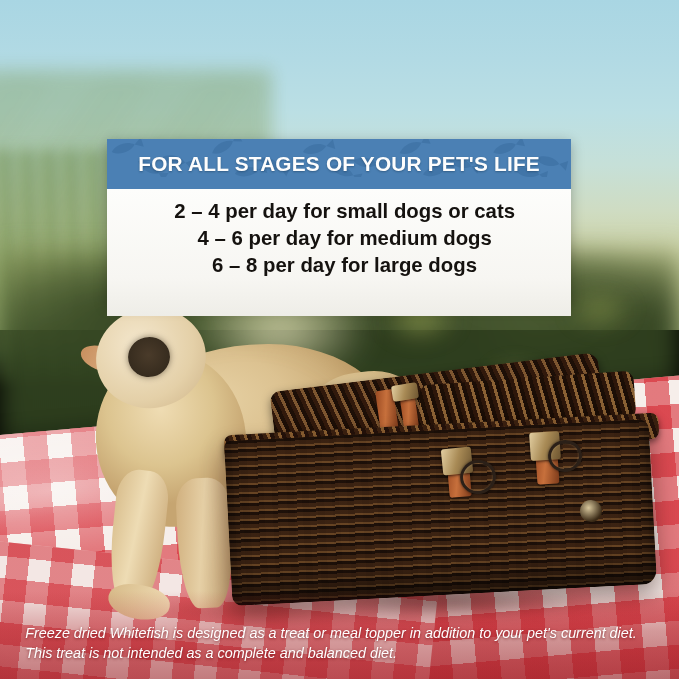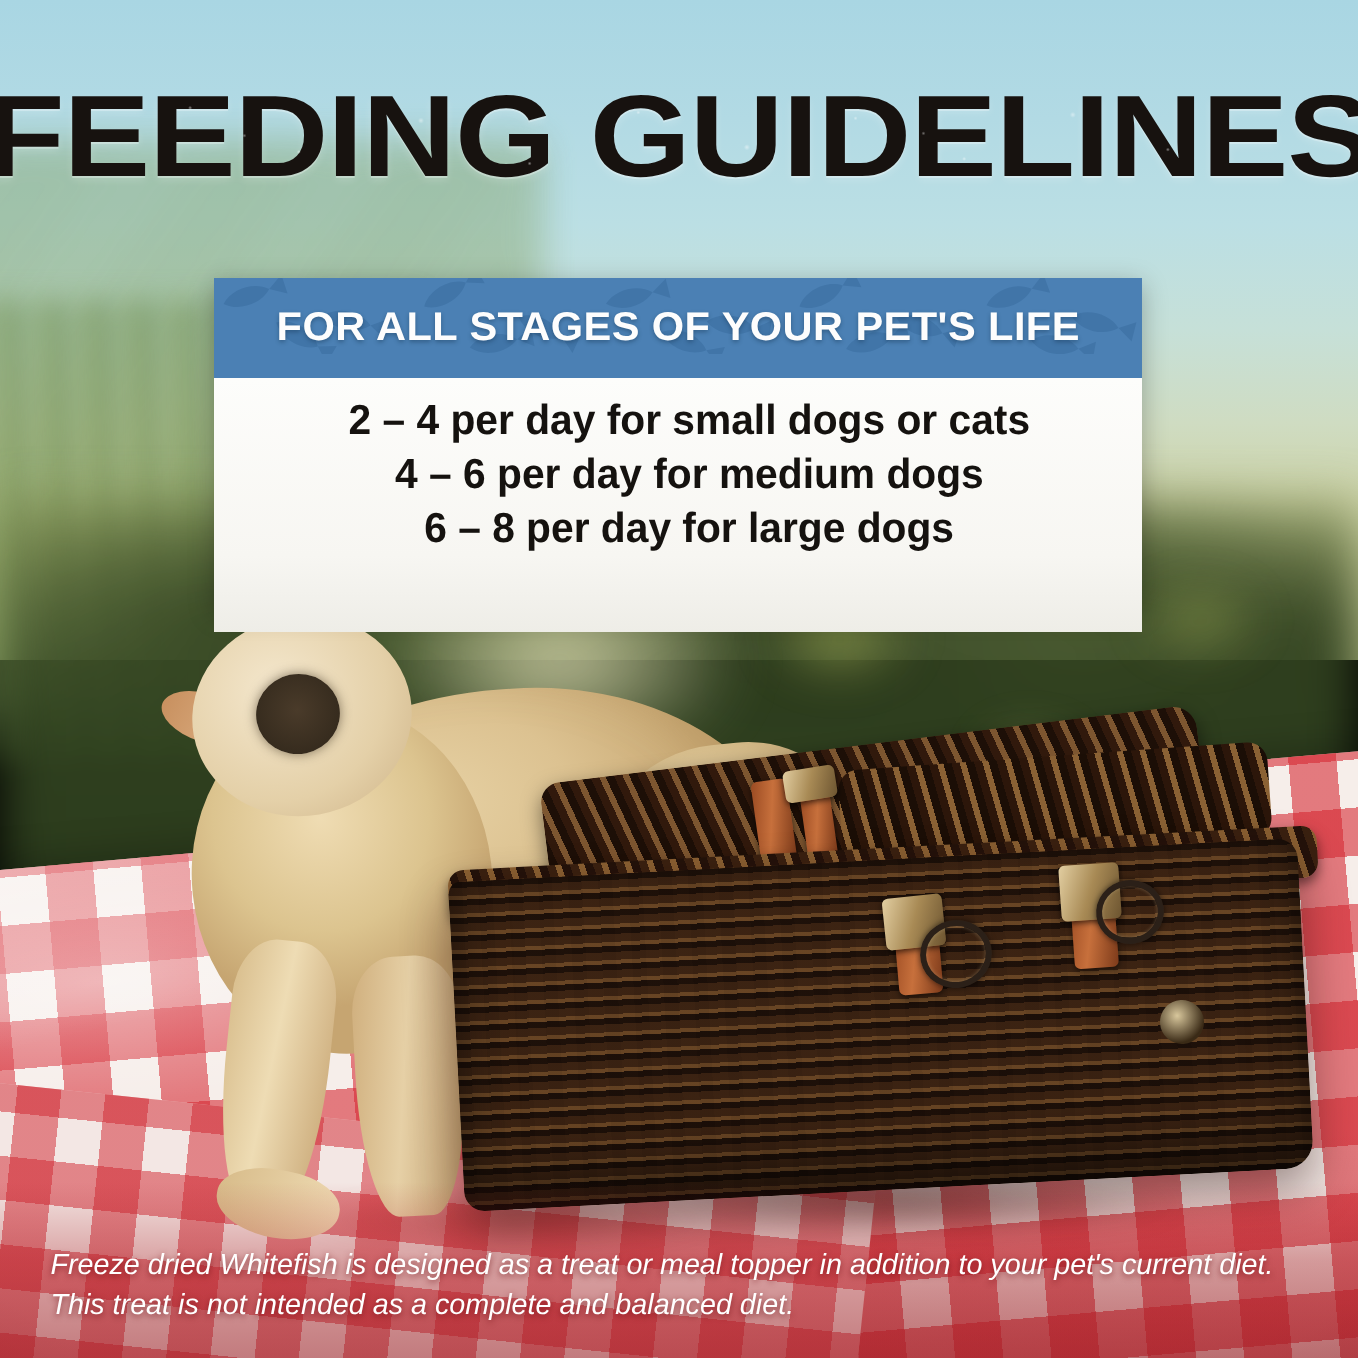--- a/index.html
+++ b/index.html
@@ -427,24 +427,20 @@
     <div class="basket buckle b1"></div>
     <div class="basket ring r1"></div>
     <div class="basket strap s4"></div>
     <div class="basket buckle b2"></div>
     <div class="basket ring r2"></div>
     <div class="basket hinge"></div>
 
     <div class="vignette"></div>
   </div>
 
-  <div class="title-wrap">
-    <div class="title">FEEDING GUIDELINES</div>
-    <div class="title-speckle"></div>
-  </div>
 
   <div class="panel">
 
     <div class="panel-banner">
       <svg class="fish-pattern" width="464" height="38" viewBox="0 0 464 38" preserveAspectRatio="none">
         <defs>
           <g id="fsh">
             <path d="M0 6 C6 0, 18 0, 24 6 C18 12, 6 12, 0 6 Z M24 6 L32 1 L32 11 Z" fill="#2d5f90"></path>
           </g>
         </defs>

